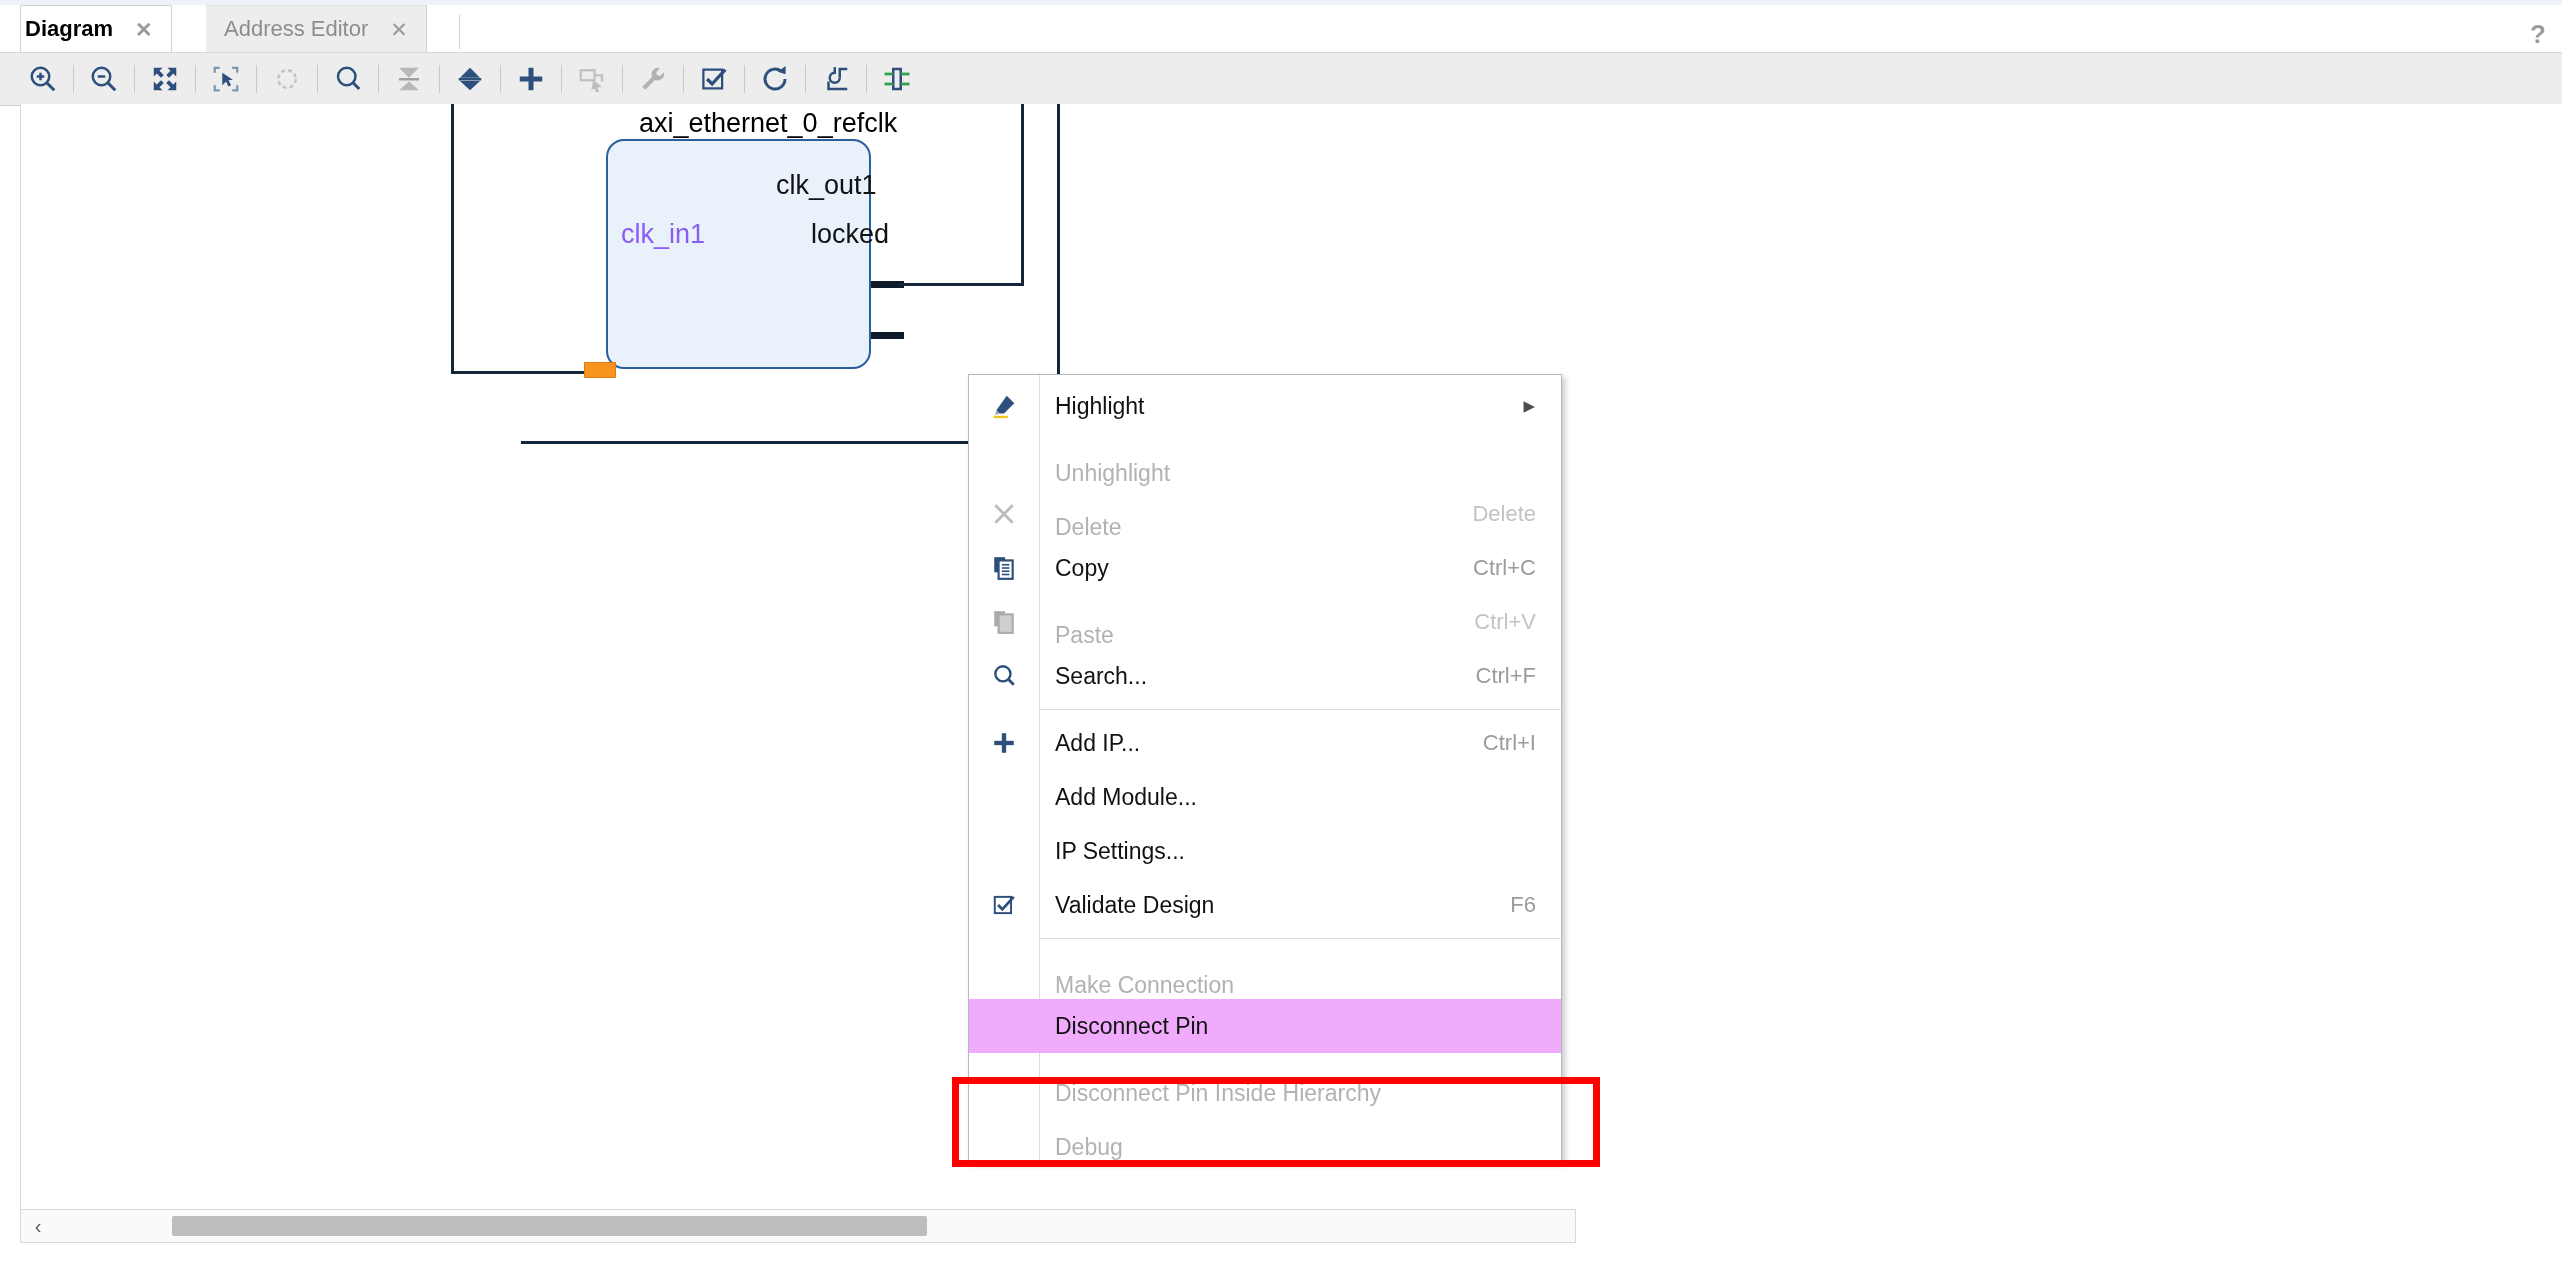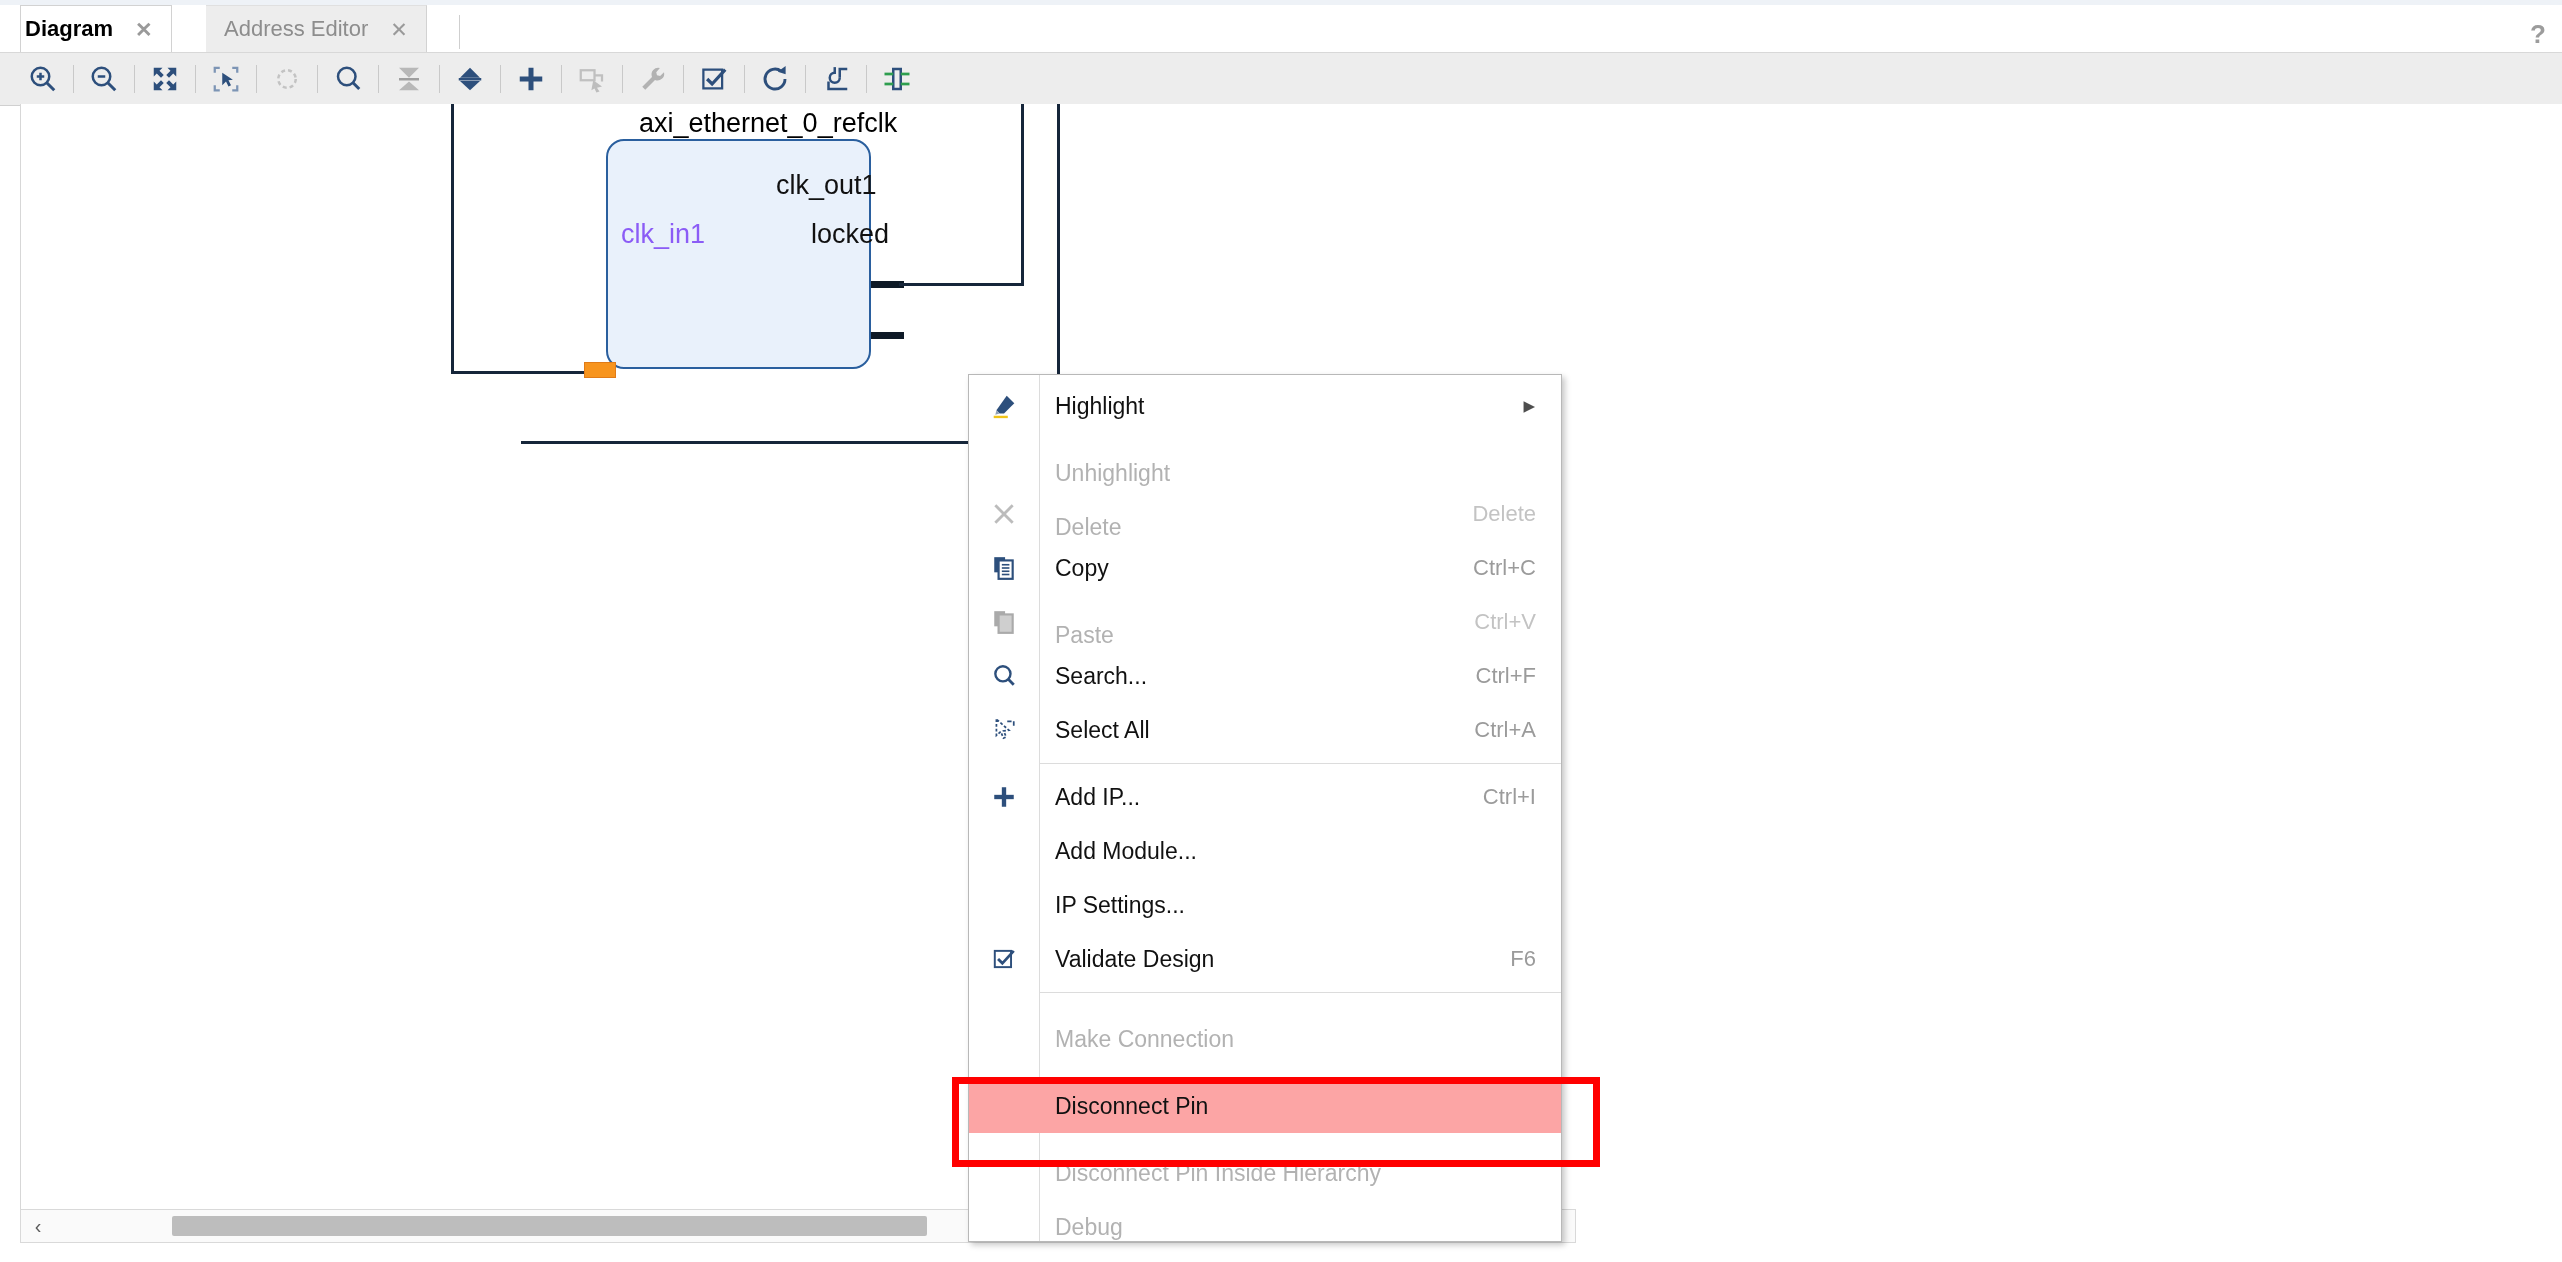--- a/index.html
+++ b/index.html
@@ -175,21 +175,21 @@
   }
   .ctx-item {
     position: relative;
     height: 54px;
     display: flex; align-items: center;
     font-size: 23px;
     color: #111111;
     box-sizing: border-box;
   }
   .ctx-item.disabled { color: #b2b2b2; align-items: flex-end; }
-  .ctx-item.highlighted { background: #fca5a5; margin-top: 26px; }
+  .ctx-item.highlighted { background: #f0abfc; }
   .ctx-icon {
     position: absolute; left: 0; top: 0; width: 70px; height: 54px;
     display: flex; align-items: center; justify-content: center;
   }
   .ctx-label {
     margin-left: 86px; white-space: nowrap;
   }
   .ctx-shortcut {
     position: absolute; right: 25px; top: 0; height: 54px;
     display: flex; align-items: center;
@@ -476,30 +476,20 @@
       <div class="ctx-item">
         <span class="ctx-icon">
           <svg width="26" height="26" viewBox="0 0 24 24">
             <circle cx="11" cy="10" r="7" fill="none" stroke="#2d4f7c" stroke-width="2.2"></circle>
             <line x1="16" y1="15" x2="21" y2="20" stroke="#2d4f7c" stroke-width="2.6"></line>
           </svg>
         </span>
         <span class="ctx-label">Search...</span>
         <span class="ctx-shortcut">Ctrl+F</span>
       </div>
-      <div class="ctx-item">
-        <span class="ctx-icon">
-          <svg width="26" height="26" viewBox="0 0 24 24">
-            <path d="M5 2 L5 17 L9 13.5 L11.5 19.5 L14 18.4 L11.6 12.8 L16.5 12.2 Z" fill="none" stroke="#2d4f7c" stroke-width="1.6" stroke-dasharray="2.6 1.8"></path>
-            <path d="M15 4 L19 4 M21 4 L21 8" stroke="#2d4f7c" stroke-width="1.6" fill="none"></path>
-          </svg>
-        </span>
-        <span class="ctx-label">Select All</span>
-        <span class="ctx-shortcut">Ctrl+A</span>
-      </div>
       <div class="ctx-sep"></div>
       <div class="ctx-item">
         <span class="ctx-icon">
           <svg width="26" height="26" viewBox="0 0 24 24">
             <rect x="10" y="3" width="4" height="18" fill="#2d4f7c"></rect>
             <rect x="3" y="10" width="18" height="4" fill="#2d4f7c"></rect>
           </svg>
         </span>
         <span class="ctx-label">Add IP...</span>
         <span class="ctx-shortcut">Ctrl+I</span>

